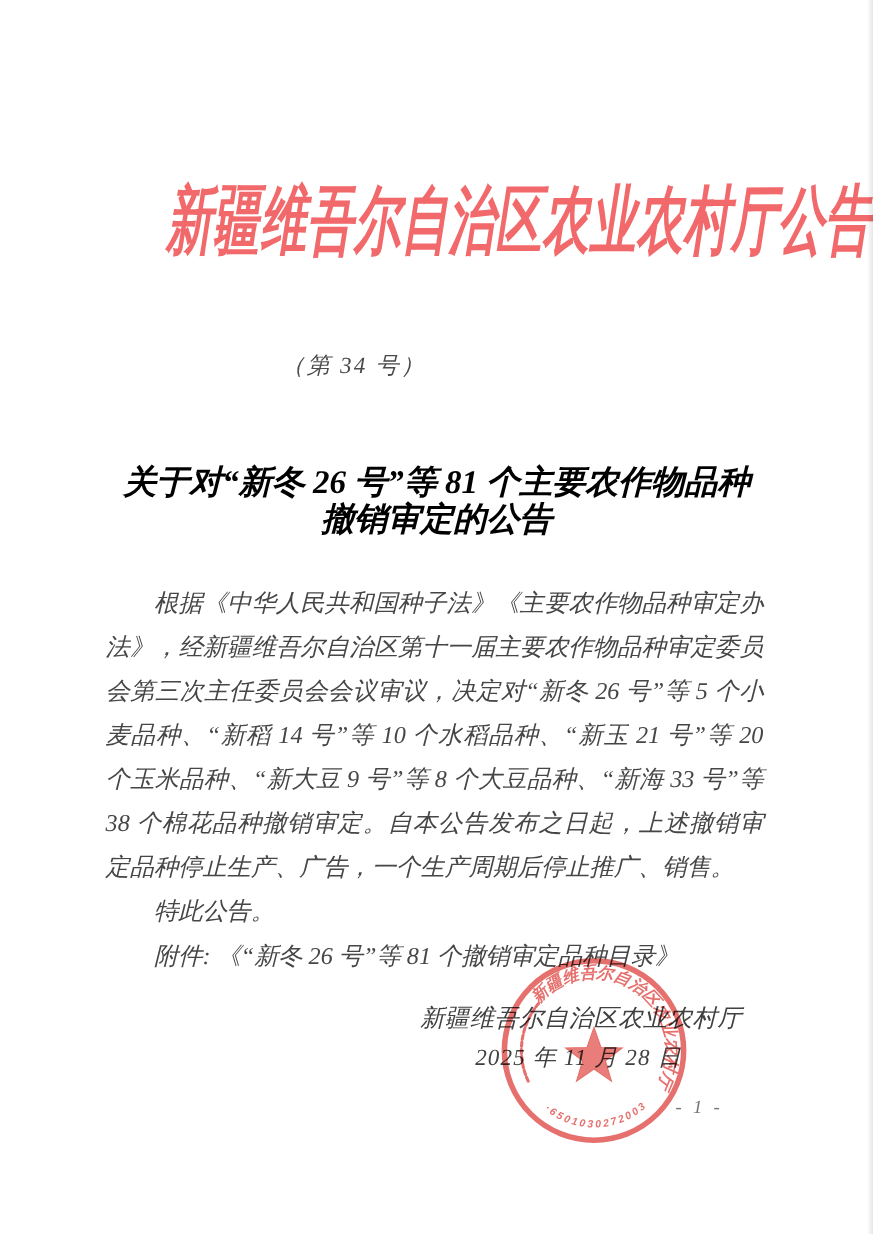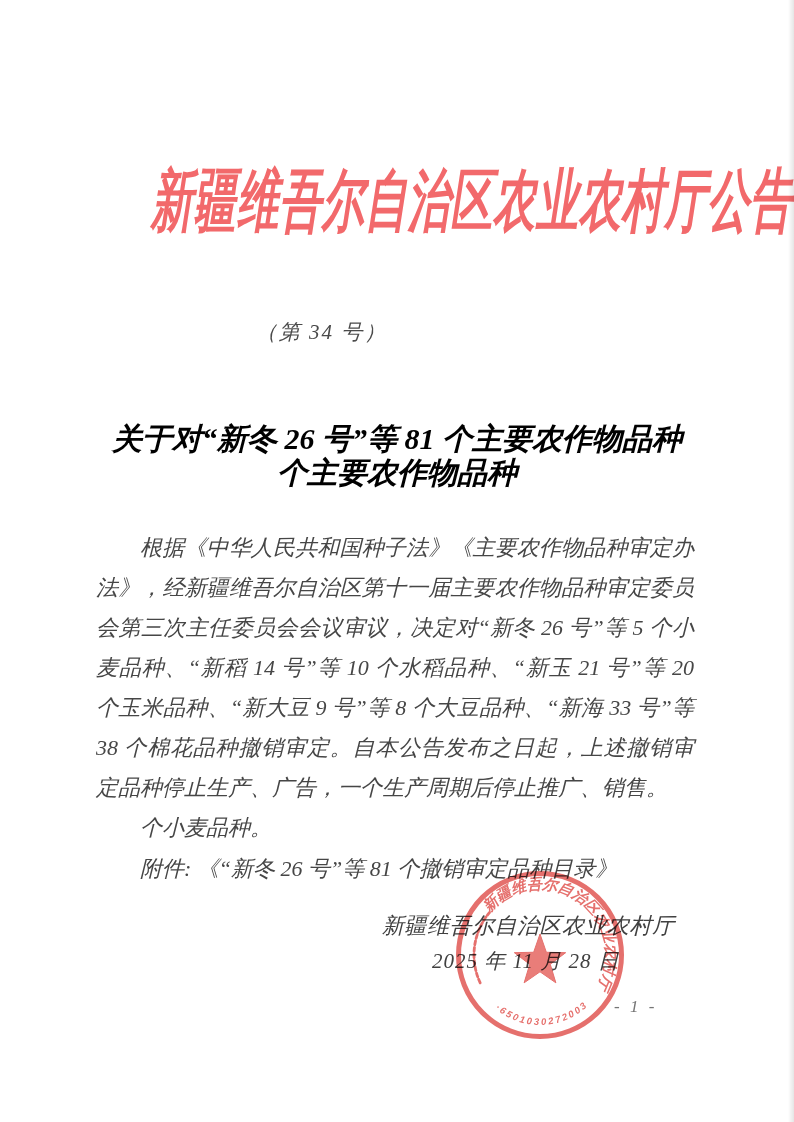--- a/index.html
+++ b/index.html
@@ -119,26 +119,26 @@
 <body>
 
 <div class="page">
 
   <div class="doc-title">新疆维吾尔自治区农业农村厅公告</div>
 
   <div class="doc-number">（第 34 号）</div>
 
   <div class="doc-heading">
     <div>关于对“新冬 26 号”等 81 个主要农作物品种</div>
-    <div>个主要农作物品种</div>
+    <div>撤销审定的公告</div>
   </div>
 
   <div class="doc-body">
     <p>根据《中华人民共和国种子法》《主要农作物品种审定办法》，经新疆维吾尔自治区第十一届主要农作物品种审定委员会第三次主任委员会会议审议，决定对“新冬 26 号”等 5 个小麦品种、“新稻 14 号”等 10 个水稻品种、“新玉 21 号”等 20 个玉米品种、“新大豆 9 号”等 8 个大豆品种、“新海 33 号”等 38 个棉花品种撤销审定。自本公告发布之日起，上述撤销审定品种停止生产、广告，一个生产周期后停止推广、销售。</p>
-    <p>个小麦品种。</p>
+    <p>特此公告。</p>
   </div>
 
   <div class="doc-attachment">附件: 《“新冬 26 号”等 81 个撤销审定品种目录》</div>
 
   <div class="doc-signature">新疆维吾尔自治区农业农村厅</div>
 
   <div class="doc-date">2025 年 11 月 28 日</div>
 
   <div class="page-number">- 1 -</div>
 

